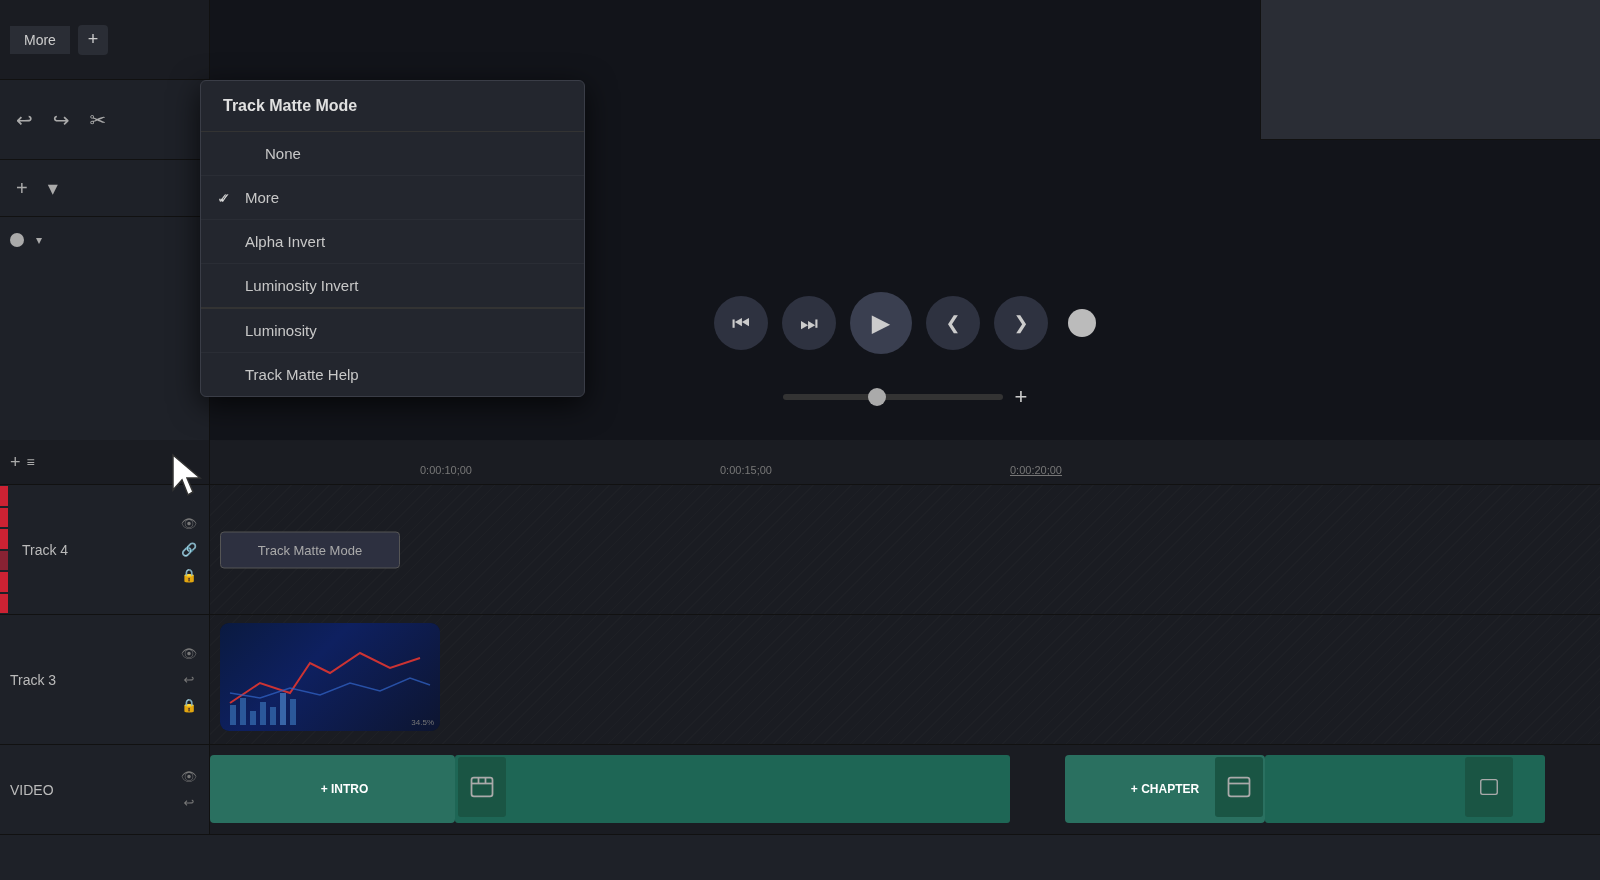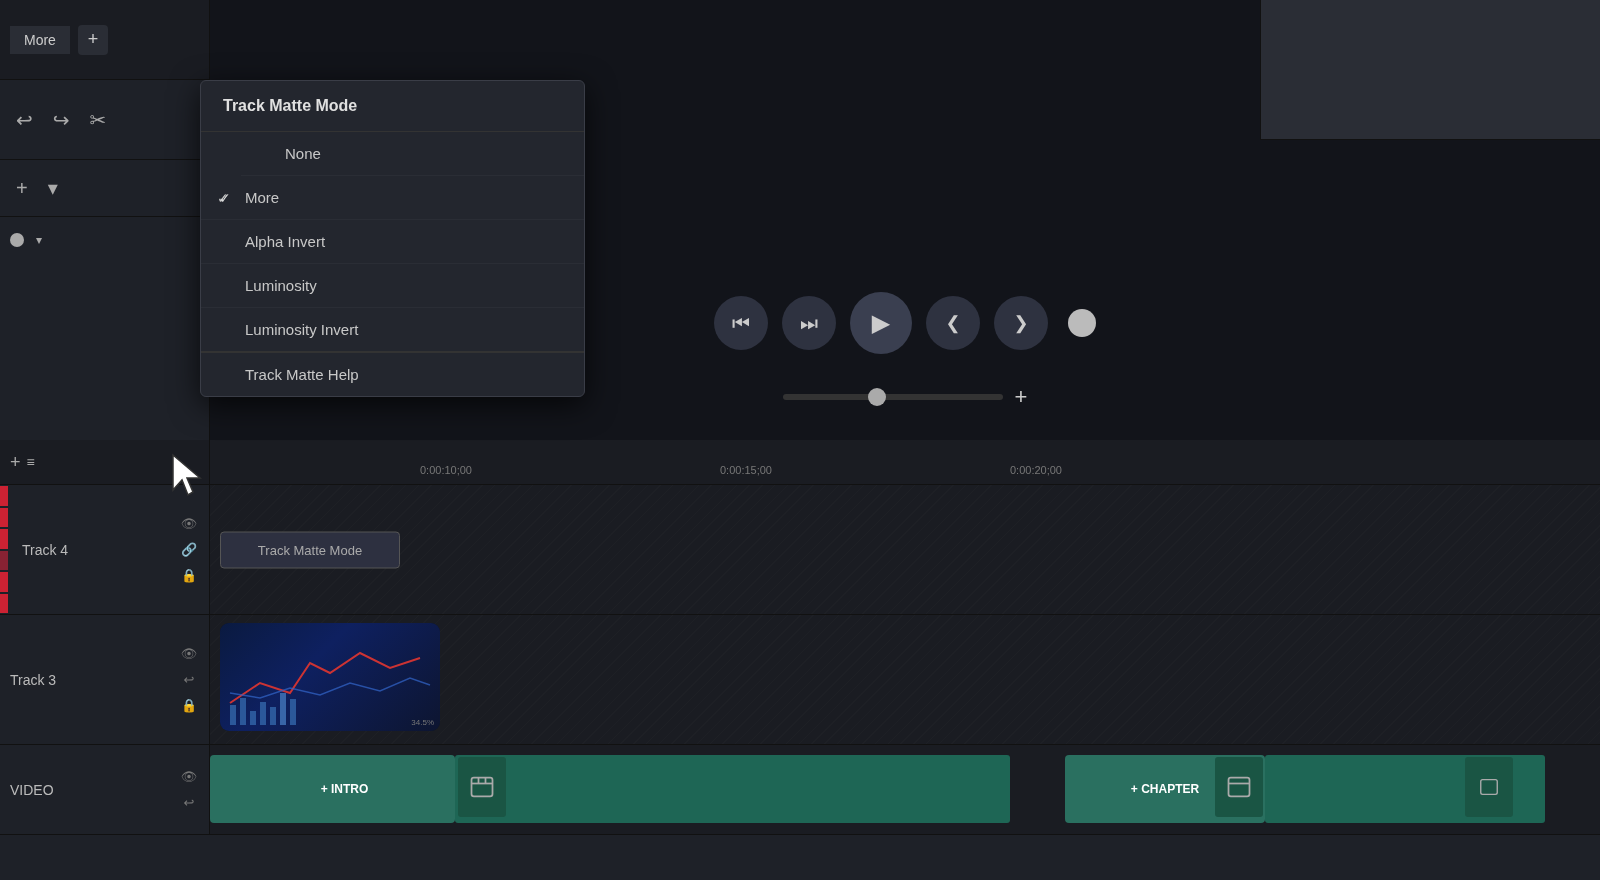--- a/index.html
+++ b/index.html
@@ -243,21 +243,21 @@
 
       <div style="position:absolute;inset:0;display:flex;align-items:flex-end;">
 
         <svg width="100%" height="100%" xmlns="http://www.w3.org/2000/svg" style="position:absolute;inset:0;">
           <line x1="0" y1="45" x2="1400" y2="45" stroke="#333" stroke-width="1"></line>
 
         </svg>
       </div>
       <span class="timeline-ts" style="left:210px;margin-top:40px;">0:00:10;00</span>
       <span class="timeline-ts" style="left:510px;">0:00:15;00</span>
-      <span class="timeline-ts" style="left:800px;">0:00:20;00</span>
+      <span class="timeline-ts" style="left:800px;text-decoration:underline;">0:00:20;00</span>
     </div>
   </div>
 
   <div class="track-row" style="height:130px;">
     <div class="track-header" style="position:relative;">
       <div class="red-bars">
         <div class="red-bar"></div>
         <div class="red-bar"></div>
         <div class="red-bar"></div>
         <div class="red-bar" style="background:#882233;"></div>
@@ -351,39 +351,39 @@
           <rect x="3" y="4" width="18" height="16" rx="2" stroke="#aaa" stroke-width="1.5"></rect>
         </svg>
       </div>
     </div>
   </div>
 
   <div style="position:absolute;left:200px;top:80px;width:385px;background:#23262e;border:1px solid #3a3d47;border-radius:6px;z-index:100;box-shadow:0 8px 30px rgba(0,0,0,0.7);">
 
     <div style="padding:16px 22px;font-size:16px;font-weight:700;color:#e0e0e0;border-bottom:1px solid #333;">Track Matte Mode</div>
 
-    <div class="dropdown-item" style="padding:13px 22px 13px 44px;cursor:pointer;margin-left:40px;">
+    <div class="dropdown-item" style="padding:13px 22px 13px 64px;cursor:pointer;">
       <span>None</span>
     </div>
 
     <div class="dropdown-item checked" style="padding:13px 22px 13px 44px;cursor:pointer;position:relative;">
       <span style="position:absolute;left:18px;color:#ddd;font-size:14px;">✓</span>
       <span>More</span>
     </div>
 
     <div class="dropdown-item" style="padding:13px 28px 13px 44px;cursor:pointer;">
       <span>Alpha Invert</span>
     </div>
 
+    <div class="dropdown-item" style="padding:13px 22px 13px 44px;cursor:pointer;border-bottom:2px solid #333;">
+      <span>Luminosity Invert</span>
+    </div>
+
     <div class="dropdown-item" style="padding:13px 22px 13px 44px;cursor:pointer;">
       <span>Luminosity</span>
-    </div>
-
-    <div class="dropdown-item" style="padding:13px 22px 13px 44px;cursor:pointer;border-bottom:2px solid #333;">
-      <span>Luminosity Invert</span>
     </div>
 
     <div style="padding:13px 22px 13px 44px;cursor:pointer;font-size:15px;color:#c8c8c8;">
       <span>Track Matte Help</span>
     </div>
   </div>
 
   <div style="position:absolute;left:168px;top:450px;z-index:200;pointer-events:none;">
     <svg width="40" height="50" viewBox="0 0 40 50" xmlns="http://www.w3.org/2000/svg">
       <polygon points="5,5 5,40 14,30 20,45 25,42 19,28 32,28" fill="white" stroke="#333" stroke-width="1.5"></polygon>

